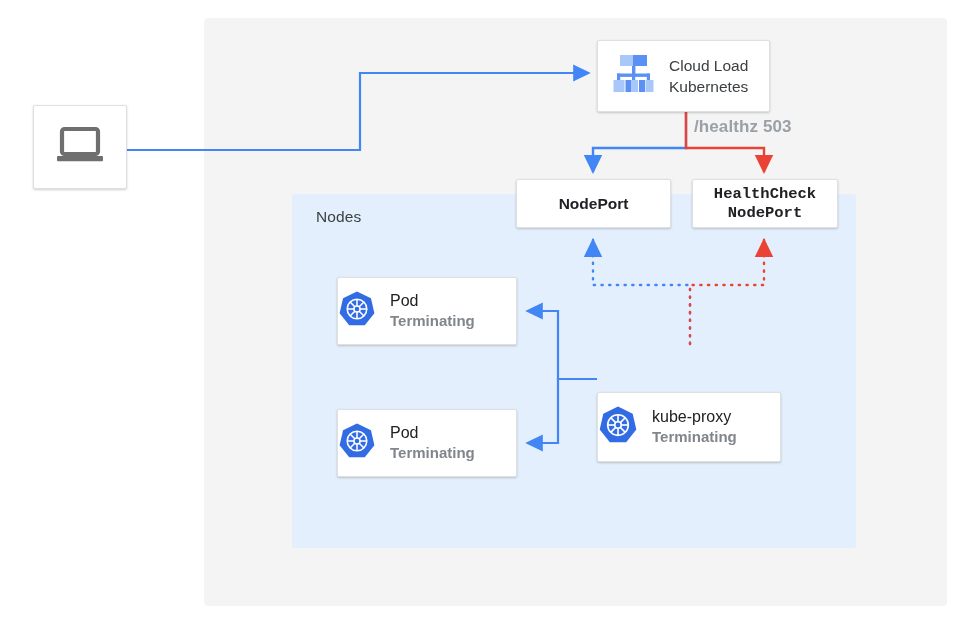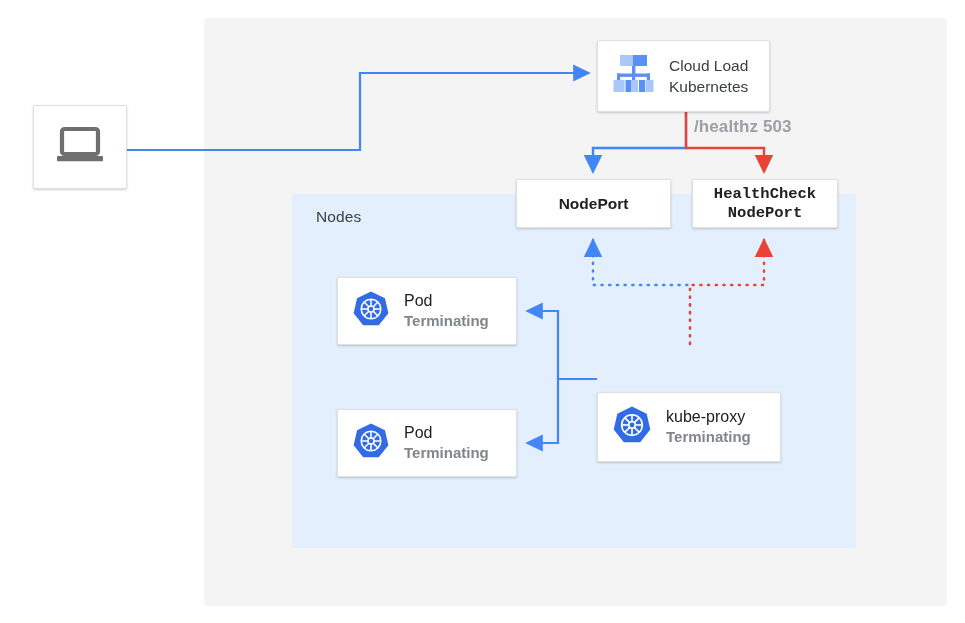--- a/index.html
+++ b/index.html
@@ -106,21 +106,21 @@
     font-weight: bold;
     line-height: 19px;
     color: #202124;
     width: 100%;
   }
 
   
   .card-pod1 { left: 337px; top: 277px; width: 180px; height: 68px; }
   .card-pod2 { left: 337px; top: 409px; width: 180px; height: 68px; }
   .card-kubeproxy { left: 597px; top: 344px; width: 184px; height: 70px; margin-top: 48px; }
-  .card-entity { padding-left: 14px; gap: 14px; }
+  .card-entity { gap: 14px; }
   .entity-title {
     font-size: 16px;
     line-height: 20px;
     color: #202124;
   }
   .entity-sub {
     font-size: 15px;
     line-height: 20px;
     color: #80868b;
     font-weight: bold;

